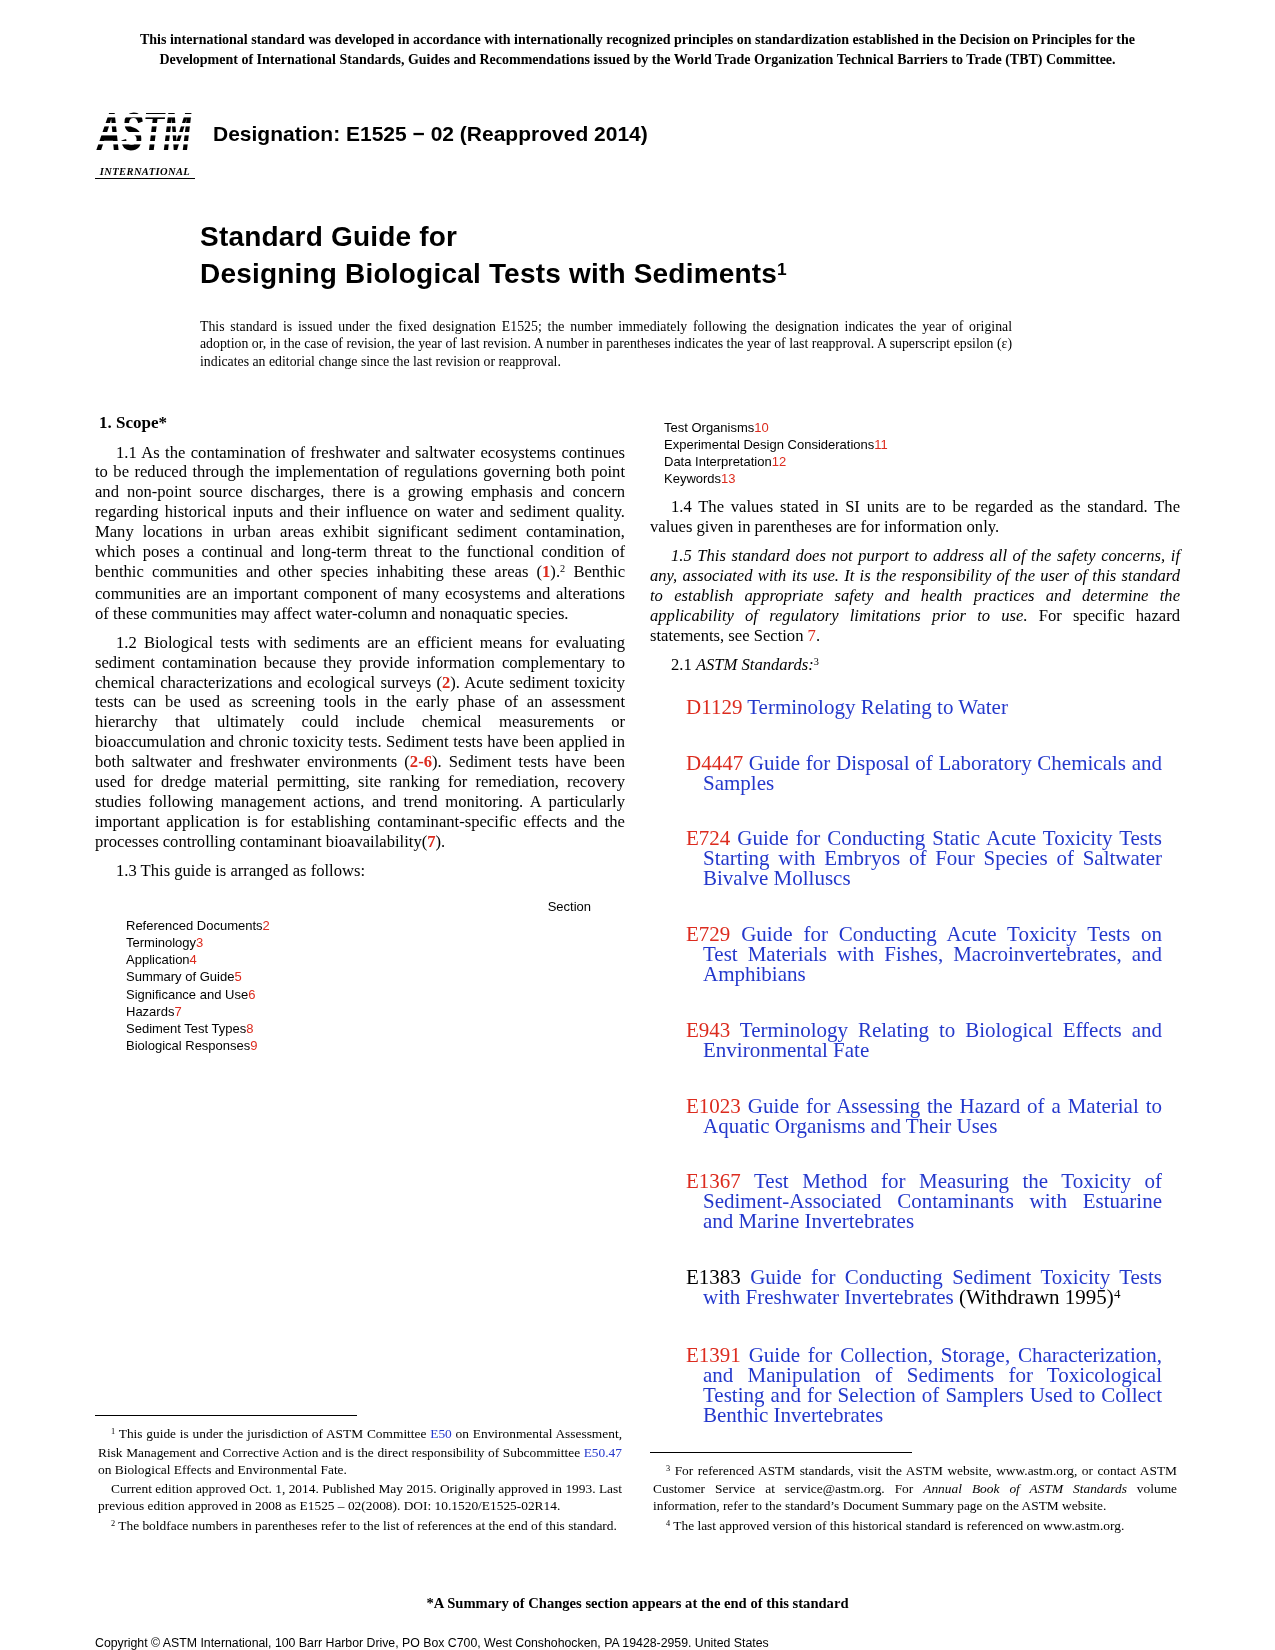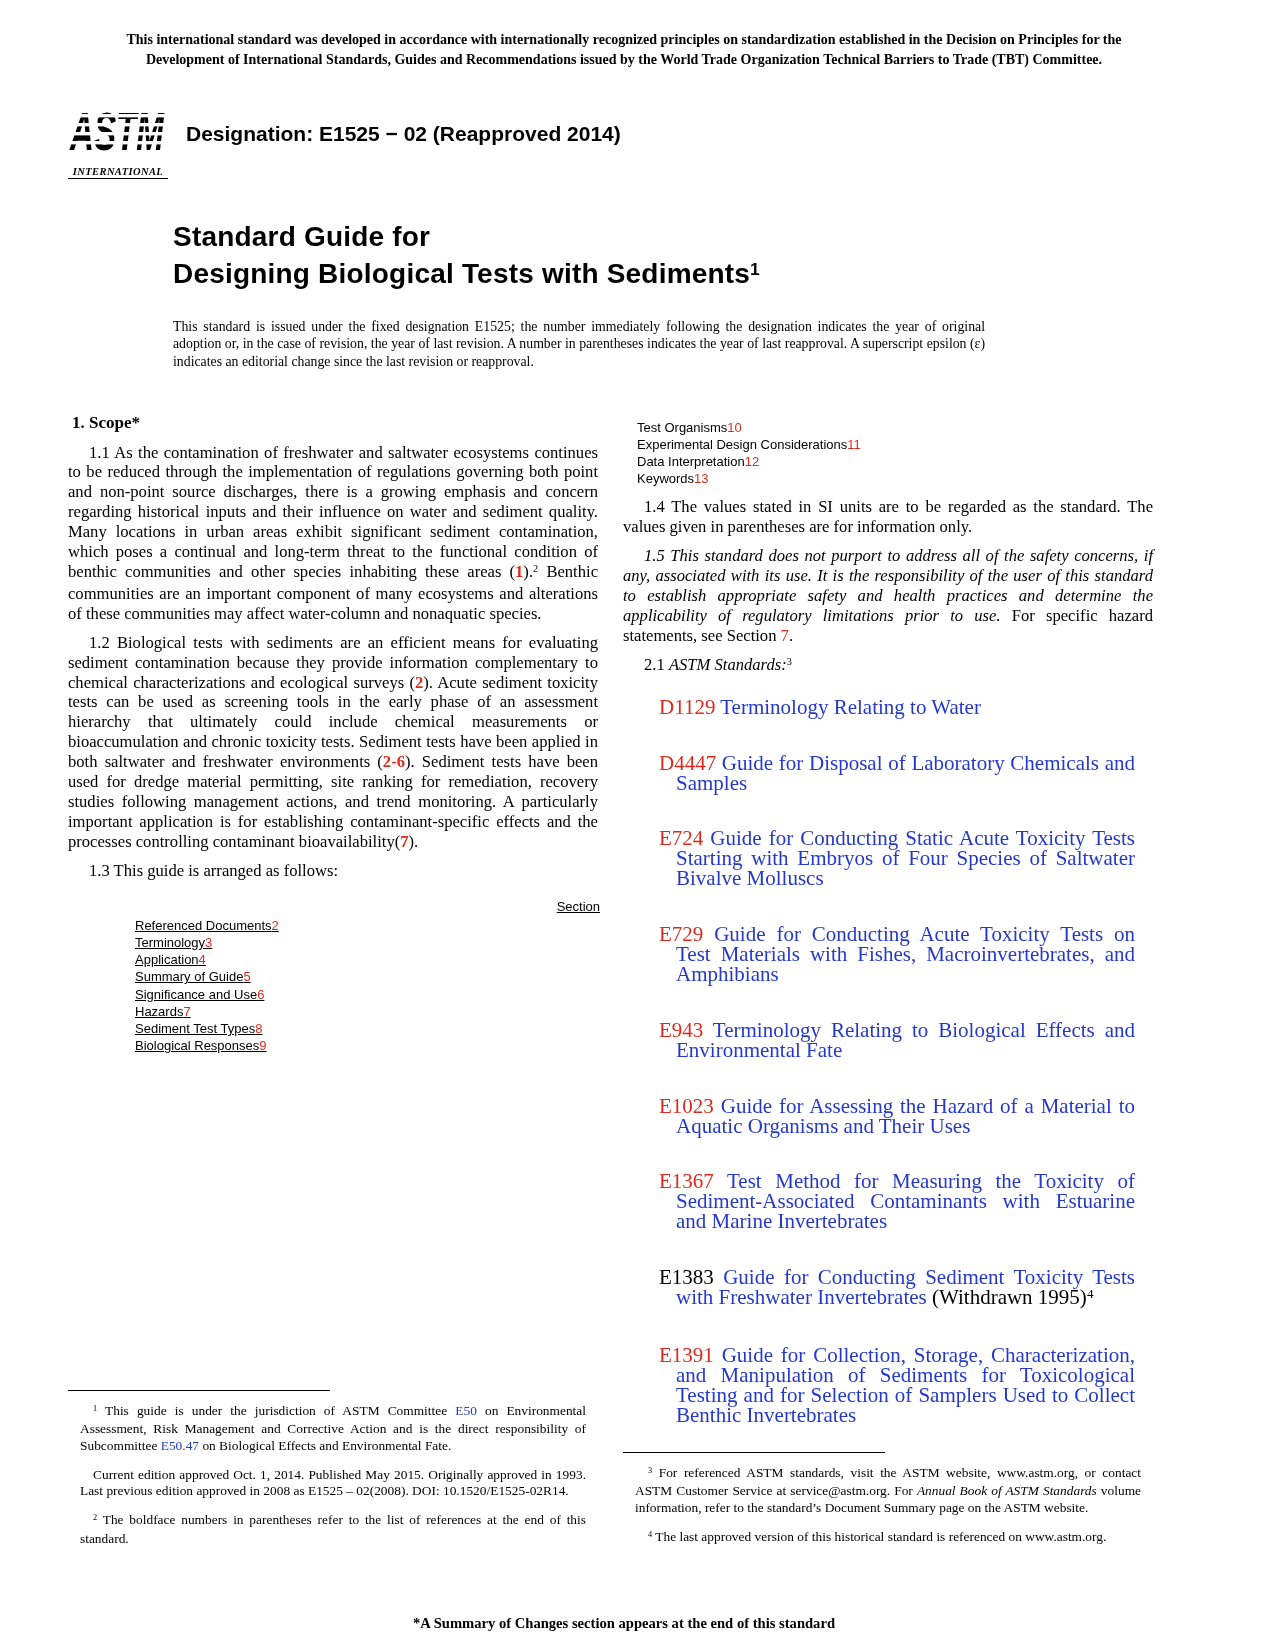--- a/index.html
+++ b/index.html
@@ -1,20 +1,20 @@
 <!DOCTYPE html>
 <html style="--ref_red: #dc2b1e; --link_blue: #2438cc;"><head>
 <meta charset="utf-8">
 <style>
   * { margin:0; padding:0; box-sizing:border-box; }
   html,body { background:#fff; }
   .page {
     width:1275px; height:1650px; margin:0 auto; background:#fff; color:#000;
     font-family:"Liberation Serif","DejaVu Serif",serif;
-    padding:30px 95px 0 68px; overflow:hidden; position:relative;
+    padding:30px 95px 0 95px; overflow:hidden; position:relative;
   }
   
   .wto { font-size:14px; font-weight:bold; line-height:1.42; text-align:center; width:1042px; margin:0 auto; }
   .brandrow { margin-top:22px; display:flex; gap:18px; align-items:flex-start; height:102px; }
   .logo { width:100px; text-align:center; }
   .logo svg { display:block; }
   .logo-caption {
     font-family:Liberation Serif, serif; font-weight:bold; font-style:italic;
     font-size:10.5px; letter-spacing:.4px; border-bottom:1.5px solid #000; padding-bottom:1px; margin-top:-2px;
   }
@@ -23,32 +23,32 @@
   .doc-title { font-family:"Liberation Sans","DejaVu Sans",sans-serif; font-weight:bold; font-size:28px; line-height:37px; letter-spacing:.2px; }
   .issuance { margin-top:22px; font-size:13.8px; line-height:17.6px; text-align:justify; width:812px; }
   
   .cols { display:flex; gap:25px; margin-top:40px; }
   .col { width:530px; flex:0 0 530px; display:flex; flex-direction:column; min-height:1046px; }
   h2.sect { font-size:17px; font-weight:bold; margin:2px 0 10px 4px; }
   p.body { font-size:16.6px; line-height:19.9px; text-align:justify; text-indent:21px; margin:0 0 9px 0; }
   p.caveat {}
   
   .toc { font-family:"Liberation Sans","DejaVu Sans",sans-serif; font-size:13px; line-height:17.2px; margin-top:8px; }
-  .toc-left { margin-left:67px; width:465px;text-decoration:underline; }
+  .toc-left { margin-left:31px; width:465px; }
   .toc-right { margin-left:14px; width:375px; margin-bottom:10px; }
   .toc-head { text-align:right; margin-bottom:2px; }
   .toc-row { display:flex; }
   .toc-num { color:var(--ref_red,#dc2b1e); }
   
   p.refitem { font-size:21px; line-height:19.9px; text-align:justify; padding-left:35px; text-indent:-17px; margin:18px; }
   p.p21 { font-size:16.6px; line-height:19px; text-indent:21px; margin:0 0 4px 0; }
   
   .fnblock { margin-top:auto; padding-top:8px; }
   .fnrule { width:262px; border-top:1.5px solid #000; margin-bottom:10px; }
-  p.fn { font-size:13.4px; line-height:16.7px; text-align:justify; text-indent:13px; margin:12px; }
+  p.fn { font-size:13.4px; line-height:16.7px; text-align:justify; text-indent:13px; margin:3px; }
   
   .ref { color:var(--ref_red,#dc2b1e); font-weight:bold; }
   .red { color:var(--ref_red,#dc2b1e); }
   .redlink { color:var(--ref_red,#dc2b1e); }
   .blue { color:var(--link_blue,#2438cc); }
   .i { font-style:italic; }
   .sup { font-size:62%; position:relative; top:-0.45em; }
   
   .summary { margin-top:56px; text-align:center; font-weight:bold; font-size:14.6px; }
   .copyright { margin-top:24px; font-family:"Liberation Sans","DejaVu Sans",sans-serif; font-size:12.3px; }

